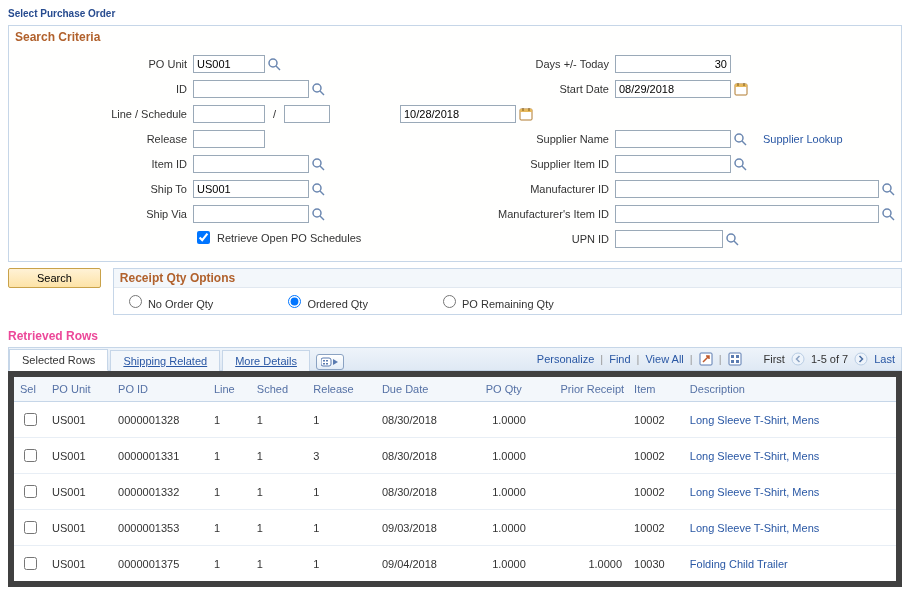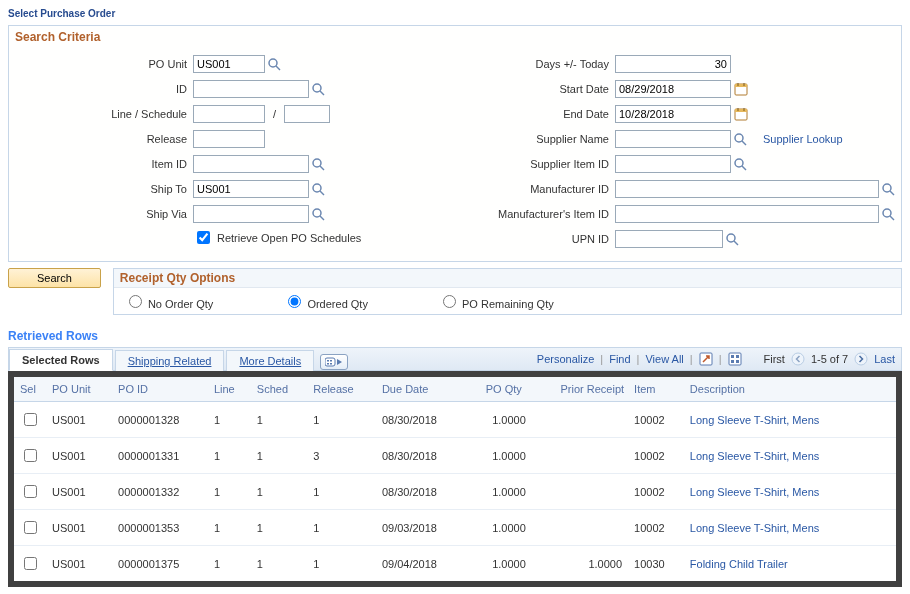--- a/index.html
+++ b/index.html
@@ -109,21 +109,21 @@
     padding: 2px 6px;
     border-bottom: 1px solid #e1e8f0;
   }
   .receipt-opts {
     display: flex;
     padding: 4px 10px;
     gap: 70px;
     align-items: center;
   }
   .retrieved-head {
-    color: #3b82f6;
+    color: #ec4899;
     font-weight: bold;
     font-size: 12px;
     margin: 14px 0 4px 0;
   }
   .grid-topbar {
     background: linear-gradient(#eef4fa,#dfe9f4);
     border: 1px solid #c6d6e8;
     display: flex;
     align-items: center;
     justify-content: space-between;
@@ -141,21 +141,21 @@
     color: #2957a4;
     cursor: pointer;
     margin-right: 2px;
     position: relative;
     top: 1px;
     font-size: 11px;
   }
   .grid-tab.active {
     background: #fff;
     color: #333;
-    font-weight: bold;
+    font-weight: normal;
     border-bottom: 1px solid #fff;
   }
   .grid-tab .tab-text {
     text-decoration: underline;
     color: #2957a4;
   }
   .grid-tab.active .tab-text {
     text-decoration: none;
     color: #333;
   }
@@ -308,21 +308,20 @@
         <span class="cal-icon">
           <svg width="14" height="14" viewBox="0 0 14 14">
               <rect x="1" y="2" width="12" height="11" rx="1" fill="#fff" stroke="#b07b2e"></rect>
               <rect x="1" y="2" width="12" height="3" fill="#e6b85c"></rect>
               <line x1="4" y1="1" x2="4" y2="4" stroke="#7a5a1e"></line>
               <line x1="10" y1="1" x2="10" y2="4" stroke="#7a5a1e"></line>
             </svg>
         </span>
       </div>
       <div class="field-row">
-        <div class="field-label">End Date</div>
         <input class="text-input w80" value="10/28/2018" style="">
         <span class="cal-icon">
           <svg width="14" height="14" viewBox="0 0 14 14">
               <rect x="1" y="2" width="12" height="11" rx="1" fill="#fff" stroke="#b07b2e"></rect>
               <rect x="1" y="2" width="12" height="3" fill="#e6b85c"></rect>
               <line x1="4" y1="1" x2="4" y2="4" stroke="#7a5a1e"></line>
               <line x1="10" y1="1" x2="10" y2="4" stroke="#7a5a1e"></line>
             </svg>
         </span>
       </div>

